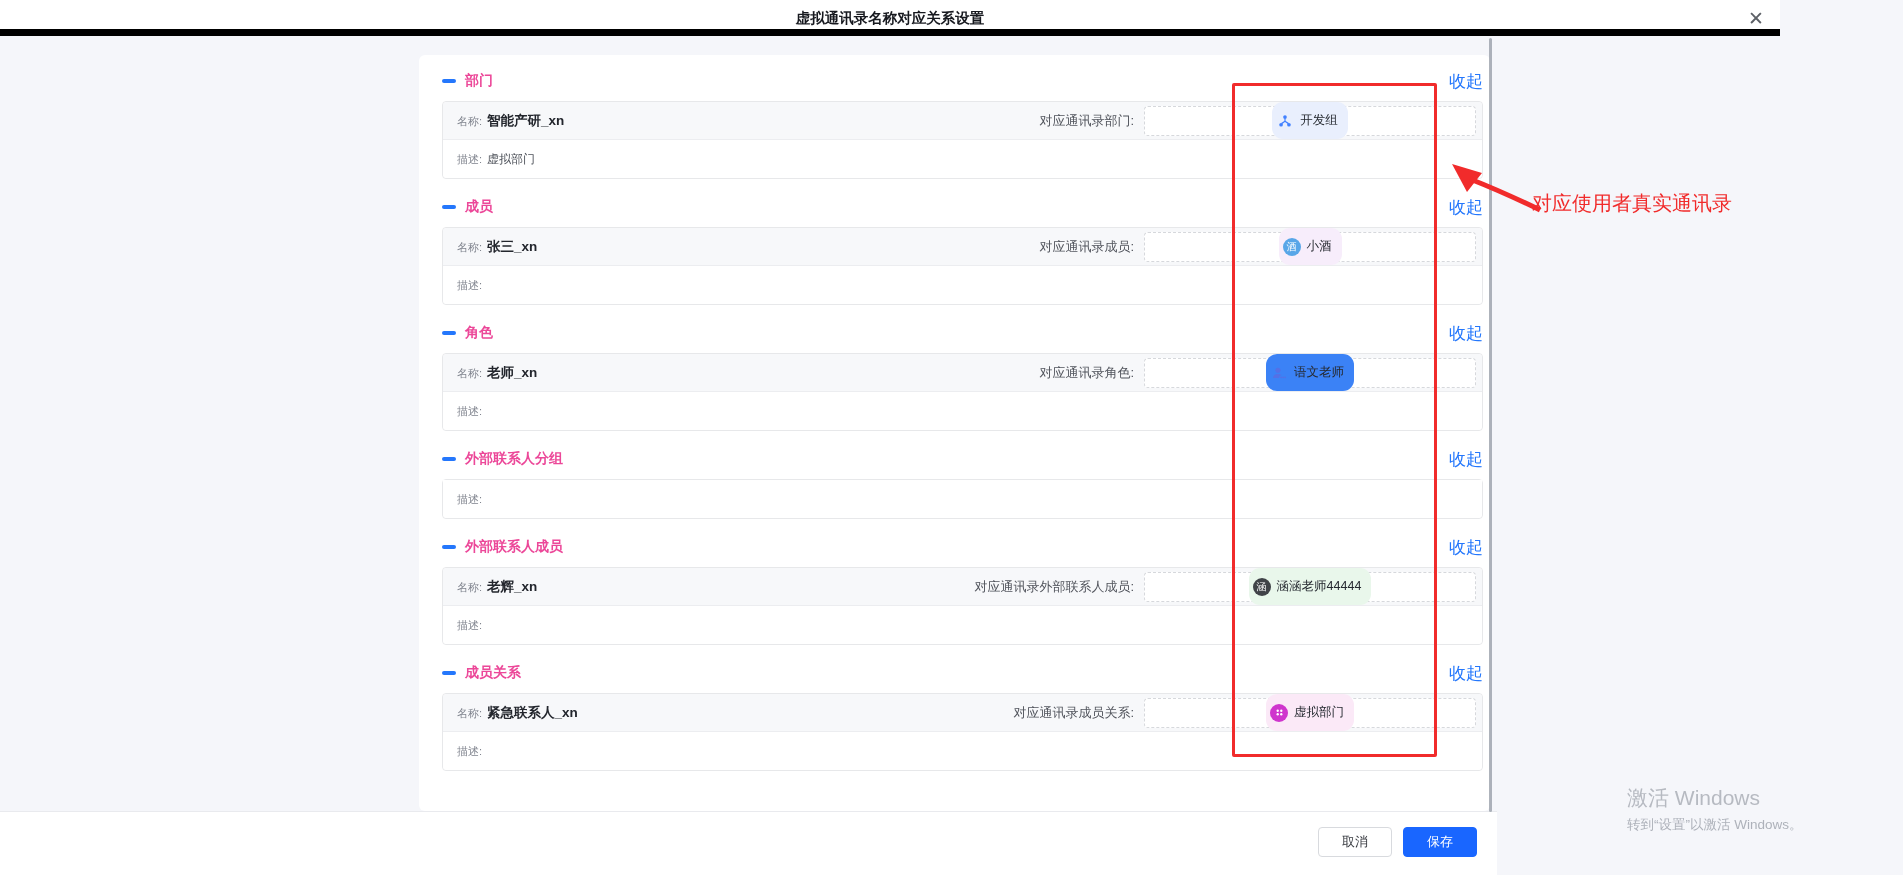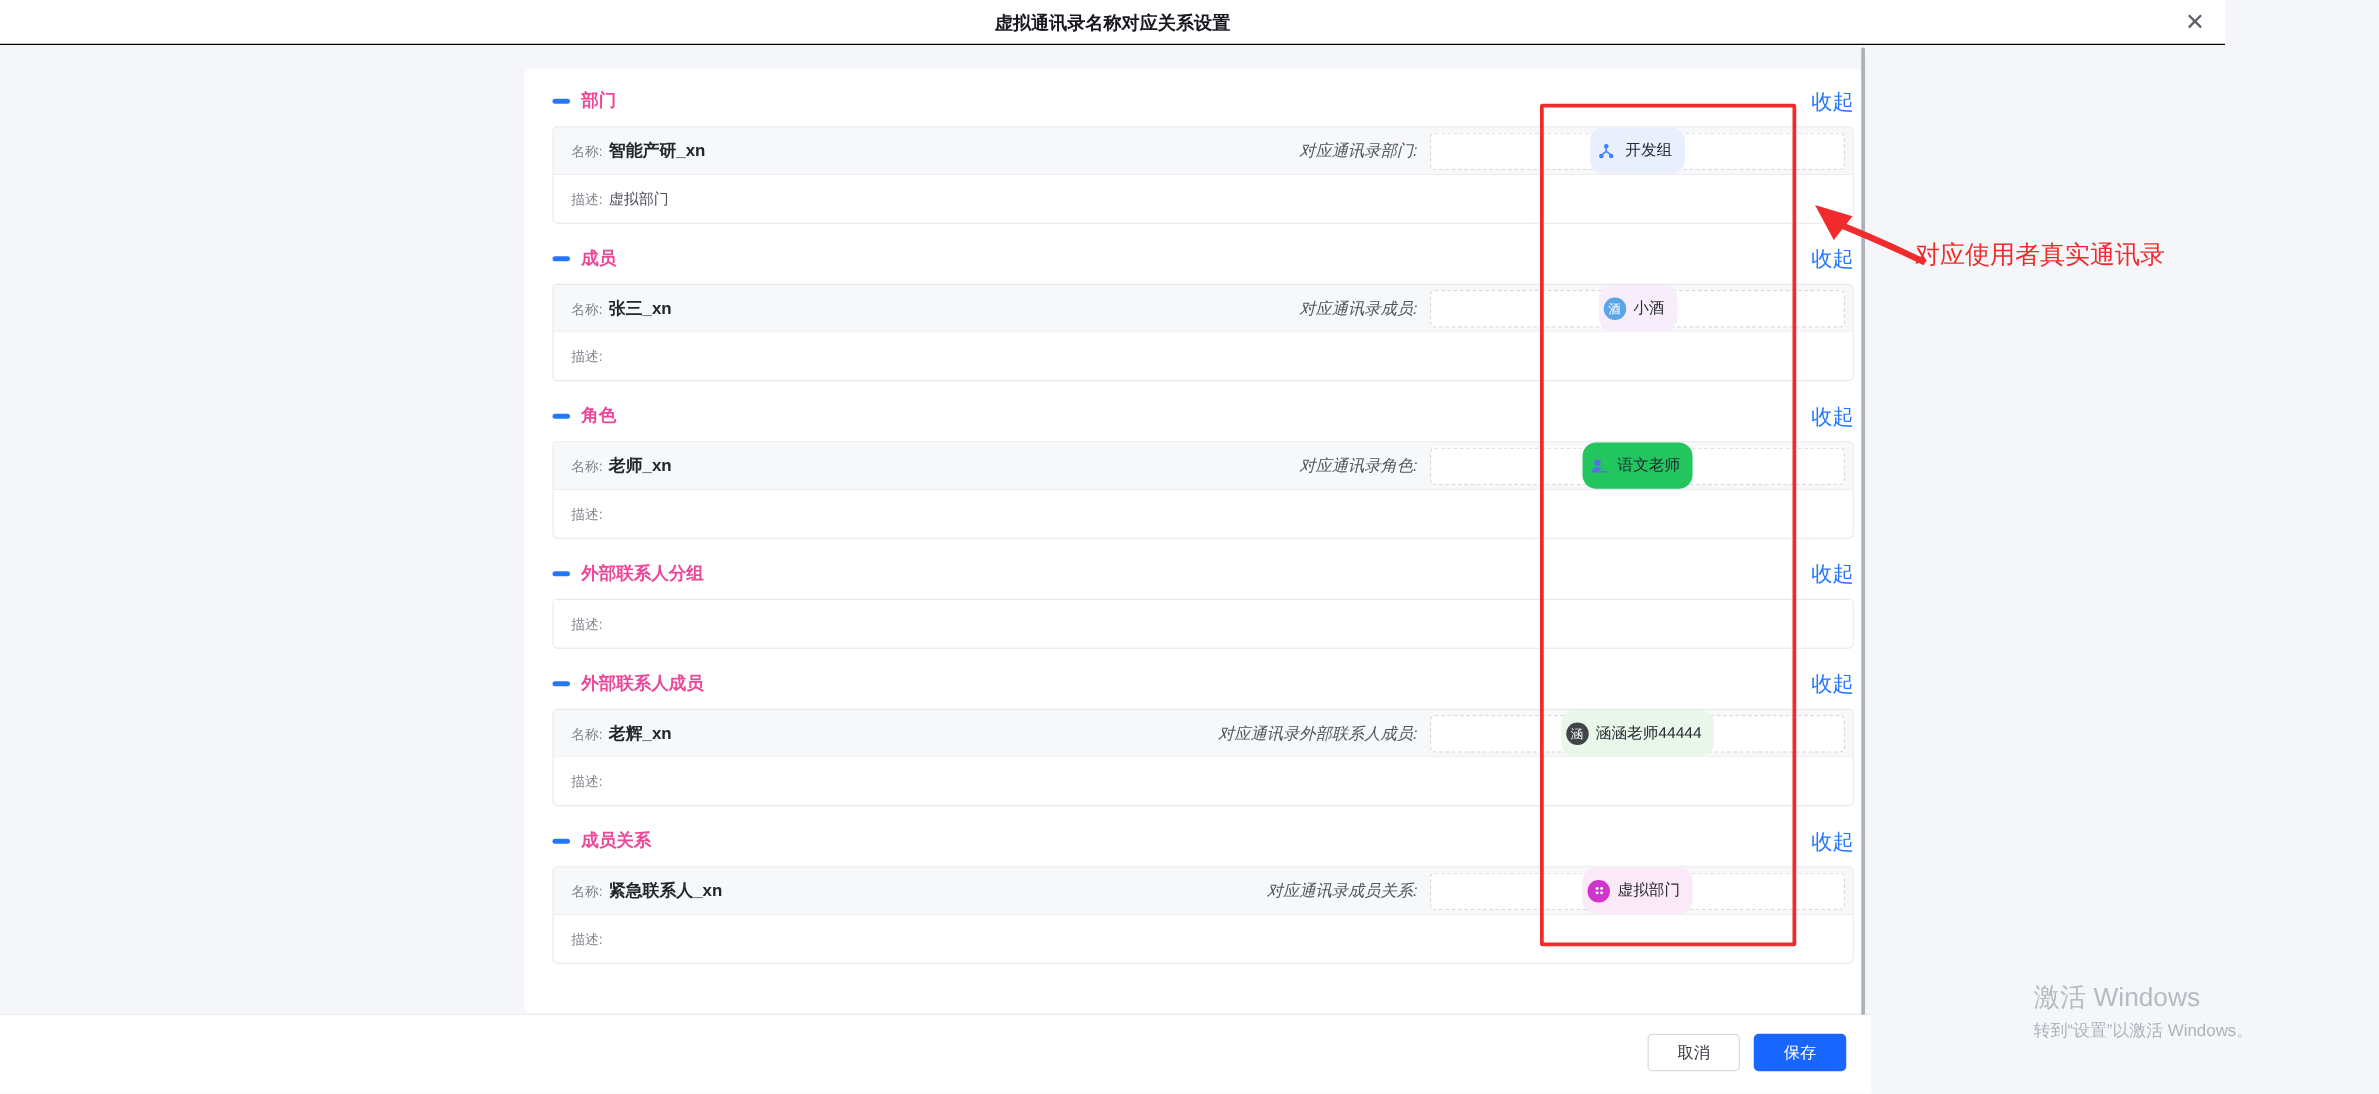--- a/index.html
+++ b/index.html
@@ -4,21 +4,21 @@
 <style>
   * { margin:0; padding:0; box-sizing:border-box; }
   html,body { width:1903px; height:875px; overflow:hidden; }
   body {
     font-family:"Liberation Sans","DejaVu Sans",sans-serif;
     background:#f5f6fa; position:relative; color:#23262d;
   }
   
   .hdr {
     position:absolute; left:0; top:0; width:1780px; height:36px;
-    background:#fff; border-bottom:1px solid #000000; z-index:20;
+    background:#fff; border-bottom:7px solid #000000; z-index:20;
   }
   .hdr-title {
     position:absolute; left:0; top:0; width:100%; height:36px;
     display:flex; align-items:center; justify-content:center;
     font-size:14.5px; font-weight:700; color:#17191f;
   }
   .hdr-close {
     position:absolute; right:16px; top:0; height:36px; display:flex;
     align-items:center; font-size:19px; color:#5c6066; cursor:pointer;
   }
@@ -34,21 +34,21 @@
   .sec-title { font-size:14px; font-weight:700; color:#ec4899; }
   .collapse { font-size:17px; color:#2477fc; cursor:pointer; text-decoration:none; }
   .card { border:1px solid #e7e8ea; border-radius:4px; }
   .row { height:38px; display:flex; align-items:center; padding:0 6px 0 14px; }
   .row-top { background:#f7f8fa; border-bottom:1px solid #ecedf0; justify-content:space-between; border-radius:4px 4px 0 0; }
   .row-bottom { background:#fff; border-radius:0 0 4px 4px; }
   .lbl { font-size:11px; color:#81858f; }
   .name-val { font-size:13.5px; font-weight:700; color:#23262d; margin-left:5px; }
   .desc-val { font-size:12px; color:#4e525a; margin-left:5px; }
   .map-group { display:flex; align-items:center; }
-  .map-lbl { font-size:13px; color:#51545c; margin-right:10px;font-style:italic; }
+  .map-lbl { font-size:13px; color:#51545c; margin-right:10px; }
   .dashed-box {
     width:332px; height:30px; background:#fff; border:1px dashed #d6d8dc;
     border-radius:4px; display:flex; align-items:center; justify-content:center;
     cursor:pointer;
   }
   .pill {
     display:inline-flex; align-items:center; height:37px; border-radius:11px;
     padding:0 10px 0 4px; font-size:12.5px; color:#262a31; gap:6px; cursor:pointer;
   }
   .tag-icon { display:inline-flex; align-items:center; justify-content:center; width:18px; height:18px; }
@@ -169,21 +169,21 @@
       <a class="collapse">收起</a>
     </div>
     <div class="card">
       <div class="row row-top">
         <div class="name-group">
           <span class="lbl">名称:</span><span class="name-val">老师_xn</span>
         </div>
         <div class="map-group">
           <span class="map-lbl">对应通讯录角色:</span>
           <div class="dashed-box">
-            <span class="pill" style="background-color: #22c55e;">
+            <span class="pill" style="background-color: #3b82f6;">
               <span class="tag-icon" style="color: rgb(84, 112, 230);">
                 <svg width="14" height="14" viewBox="0 0 16 16" fill="currentColor">
                   <circle cx="6.8" cy="4.8" r="2.9"></circle>
                   <path d="M1.2 13.6c0-3 2.4-4.6 5.6-4.6 1.7 0 3.1.5 4.1 1.3-1.7.5-2.6 1.6-2.6 3.3z"></path>
                   <circle cx="10.4" cy="13" r="0.95"></circle>
                     <circle cx="12.7" cy="13" r="0.95"></circle>
                     <circle cx="15" cy="13" r="0.95"></circle>
                 </svg>
               </span>
               <span class="pill-text">语文老师</span>

